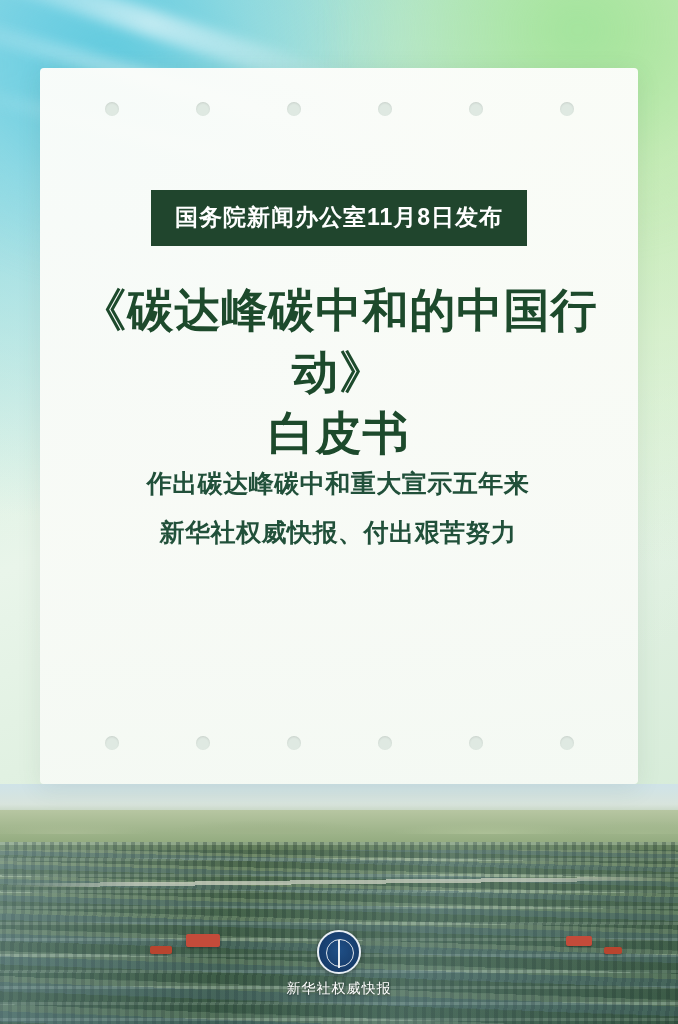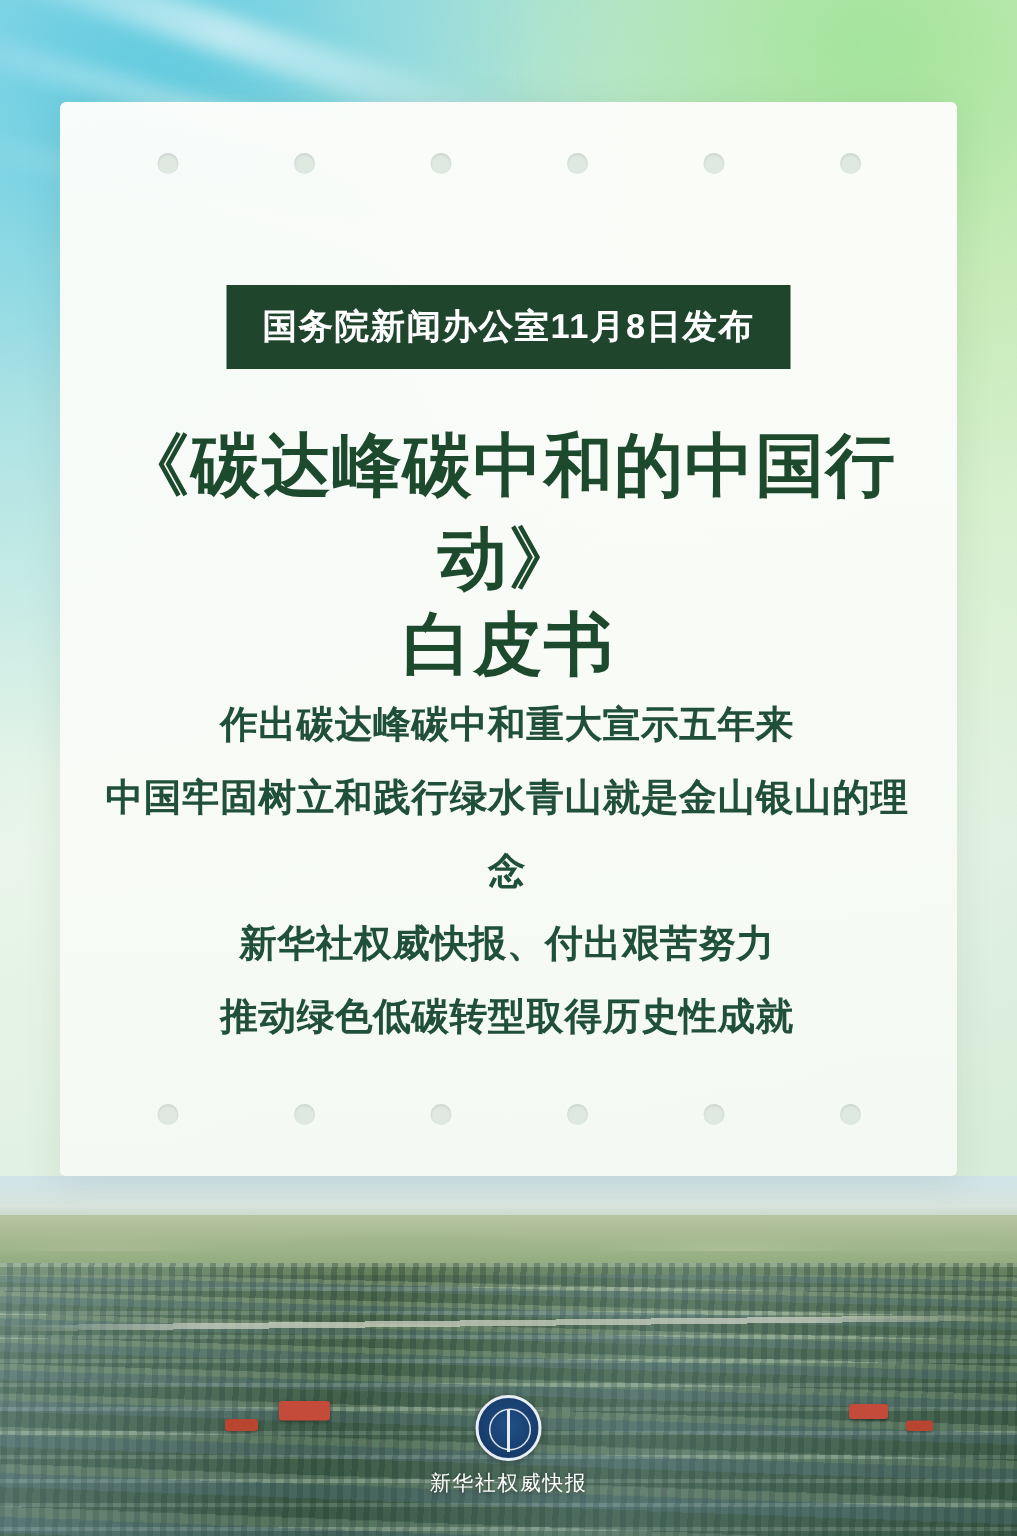--- a/index.html
+++ b/index.html
@@ -132,21 +132,21 @@
   .headline {
     position:absolute; left:0; right:0; top:212px;
     text-align:center;
     color:#1d4a2c;
     font-weight:bold;
     font-size:46px;
     line-height:1.34;
     letter-spacing:1px;
     padding:0 26px;
   }
-  .headline .l2 { display:block;font-family:Liberation Mono, monospace; }
+  .headline .l2 { display:block; }
 
   .body-text {
     position:absolute; left:0; right:2px; top:392px;
     text-align:center;
     color:#21503a;
     font-size:25px;
     line-height:1.95;
     letter-spacing:0.5px;
     padding:0 30px;
     font-family:"Liberation Serif", serif;
@@ -226,23 +226,21 @@
       <div class="ribbon">国务院新闻办公室11月8日发布</div>
     </div>
 
     <div class="headline">
       <span class="l1">《碳达峰碳中和的中国行动》</span>
       <span class="l2">白皮书</span>
     </div>
 
     <div class="body-text">
       <span>作出碳达峰碳中和重大宣示五年来</span>
-      <span>中国牢固树立和践行绿水青山就是金山银山的理念</span>
       <span>新华社权威快报、付出艰苦努力</span>
-      <span>推动绿色低碳转型取得历史性成就</span>
     </div>
 
     <div class="punch-row bottom">
       <div class="punch"></div>
       <div class="punch"></div>
       <div class="punch"></div>
       <div class="punch"></div>
       <div class="punch"></div>
       <div class="punch"></div>
     </div>

